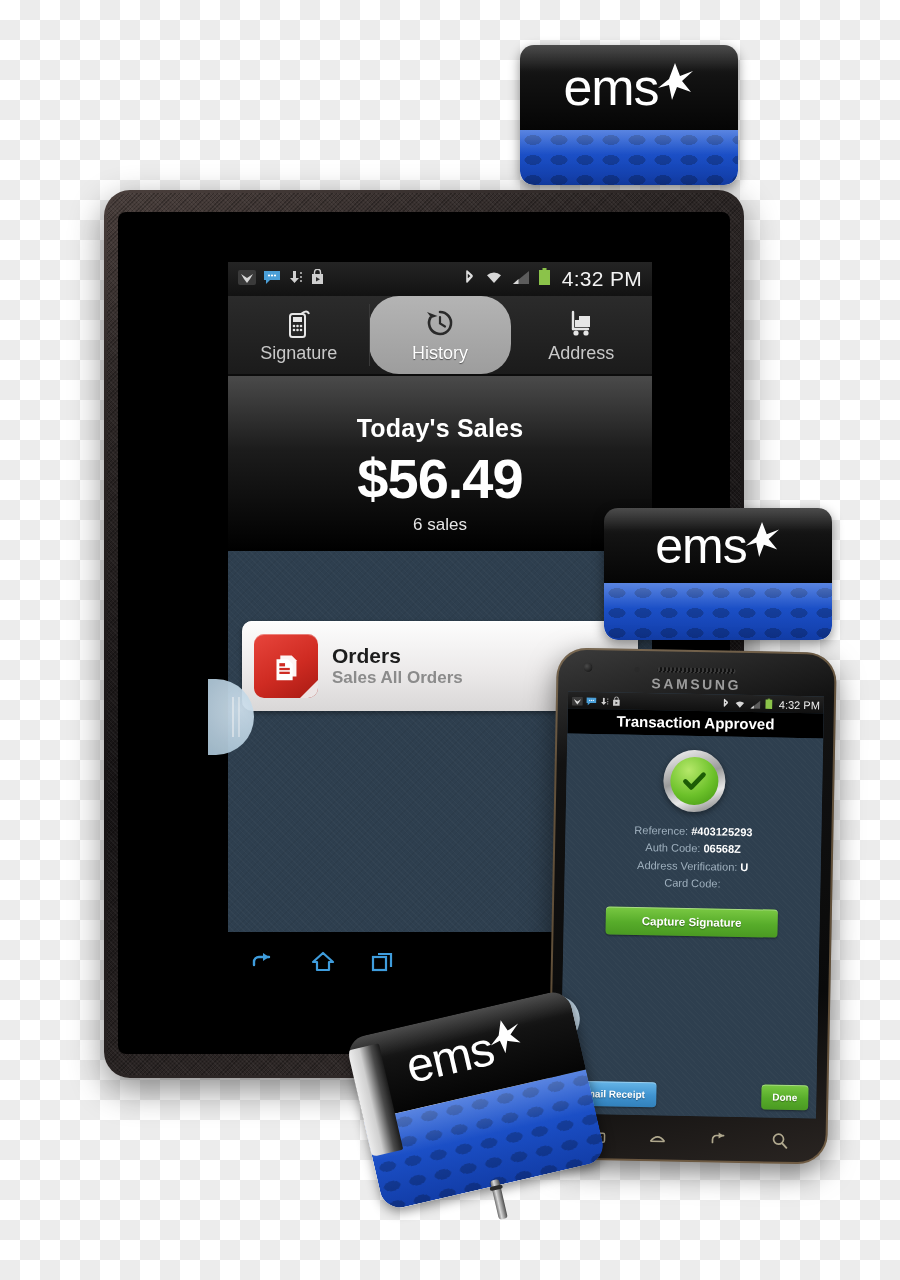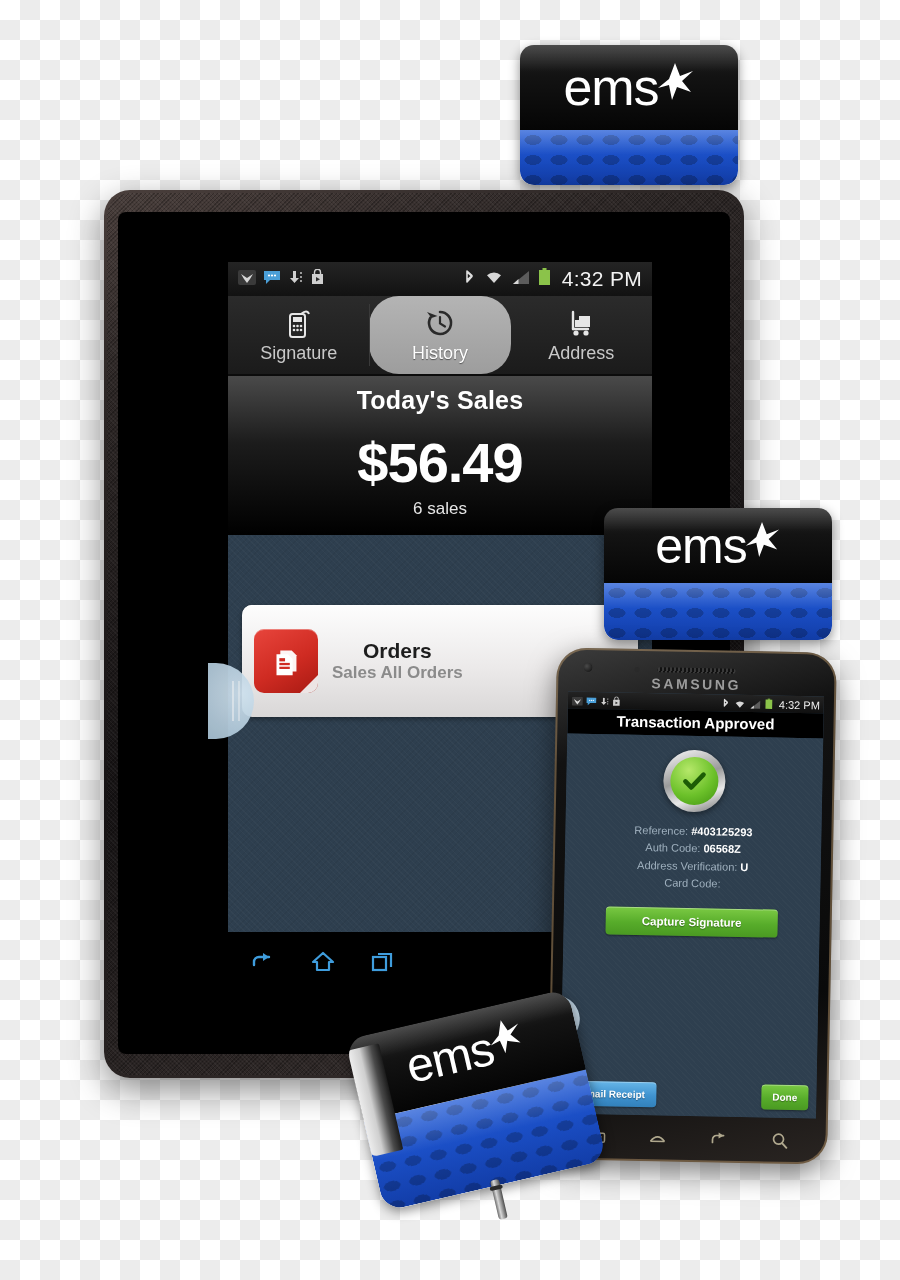--- a/index.html
+++ b/index.html
@@ -124,42 +124,41 @@
   .t-tab.active { background:linear-gradient(180deg,#b4b4b4,#9d9d9d); color:#fff;
                   text-shadow:0 1px 1px rgba(0,0,0,.5);border-radius:30px; }
   .t-tab.active + .t-tab:before{display:none;}
   .t-tab .ticon { width:34px; height:34px; display:block; }
 
   
   .sales {
     background:linear-gradient(180deg,#4a4a4a 0%,#1c1c1c 42%,#000 100%);
     padding:10px 0 16px; text-align:center; color:#fff;
   }
-  .sales .title { font-size:25px; font-weight:bold; letter-spacing:.2px; }
-  .sales .amount { font-size:56px; font-weight:bold; letter-spacing:-1px; margin-top:20px; line-height:1; }
+  .sales .title { font-size:25px; font-weight:bold; letter-spacing:.2px;margin-top:28px; }
+  .sales .amount { font-size:56px; font-weight:bold; letter-spacing:-1px; margin-top:8px; line-height:1; }
   .sales .count { font-size:17px; color:#e6e6e6; margin-top:8px; }
 
   
   .t-content {
     position:relative; flex:1;
     background-color:#2e3f4f;
     background-image:
       repeating-linear-gradient(45deg,rgba(255,255,255,.022) 0 1px,transparent 1px 4px),
       repeating-linear-gradient(-45deg,rgba(0,0,0,.05) 0 1px,transparent 1px 4px);
     padding:70px 14px 0 14px;
   }
   .appscreen{ position:absolute; inset:0; display:flex; flex-direction:column; }
 
   
   .card {
     display:flex; align-items:center; gap:14px;
     background:linear-gradient(180deg,#fdfdfd 0%,#eceaea 55%,#d9d7d7 100%);
-    border-radius:10px; padding:24px 12px;
+    border-radius:10px; padding:13px 12px;
     box-shadow:0 2px 5px rgba(0,0,0,.4), inset 0 1px 0 #fff;
-    text-align:center;
   }
   .card-ico {
     width:64px;height:64px;border-radius:10px;flex:none;
     background:linear-gradient(150deg,#e8453c 0%,#cf2b22 55%,#a81a13 100%);
     display:flex;align-items:center;justify-content:center;
     box-shadow:inset 0 1px 0 rgba(255,255,255,.35);
     position:relative; overflow:hidden;
   }
   .card-ico:after{content:"";position:absolute;right:0;bottom:0;width:18px;height:18px;
     background:linear-gradient(135deg,rgba(255,255,255,.85),#e9e9e9);

